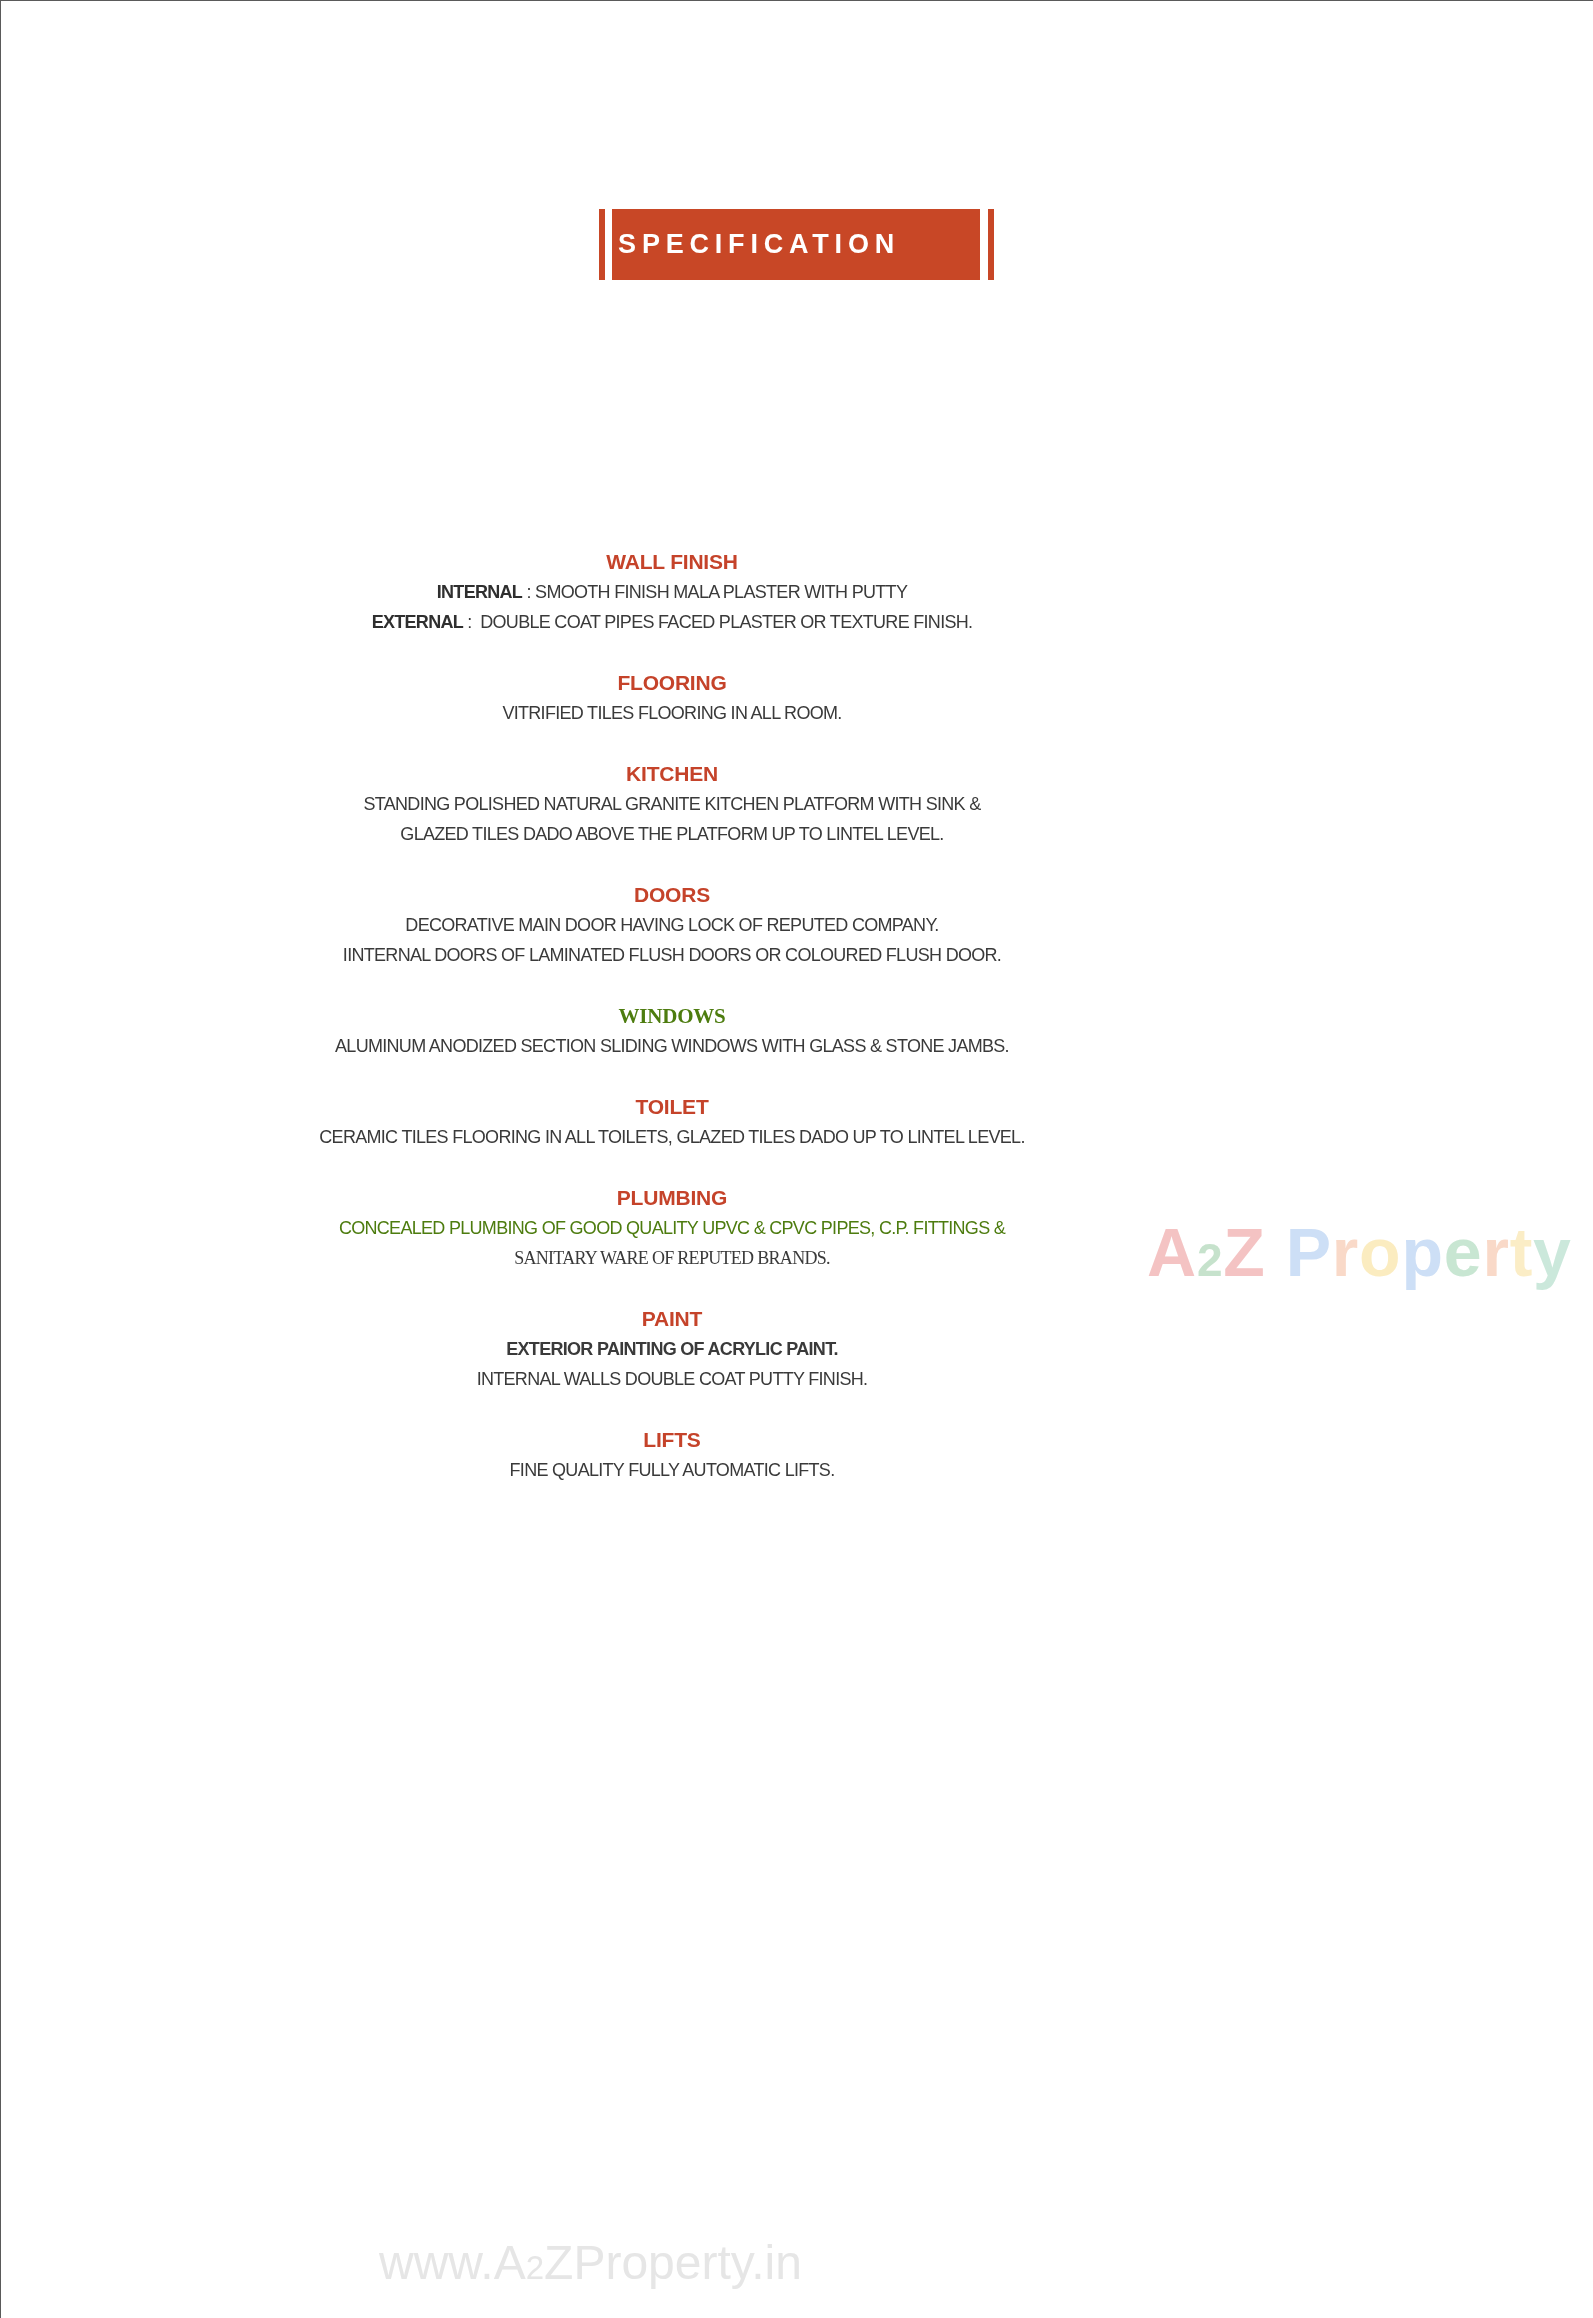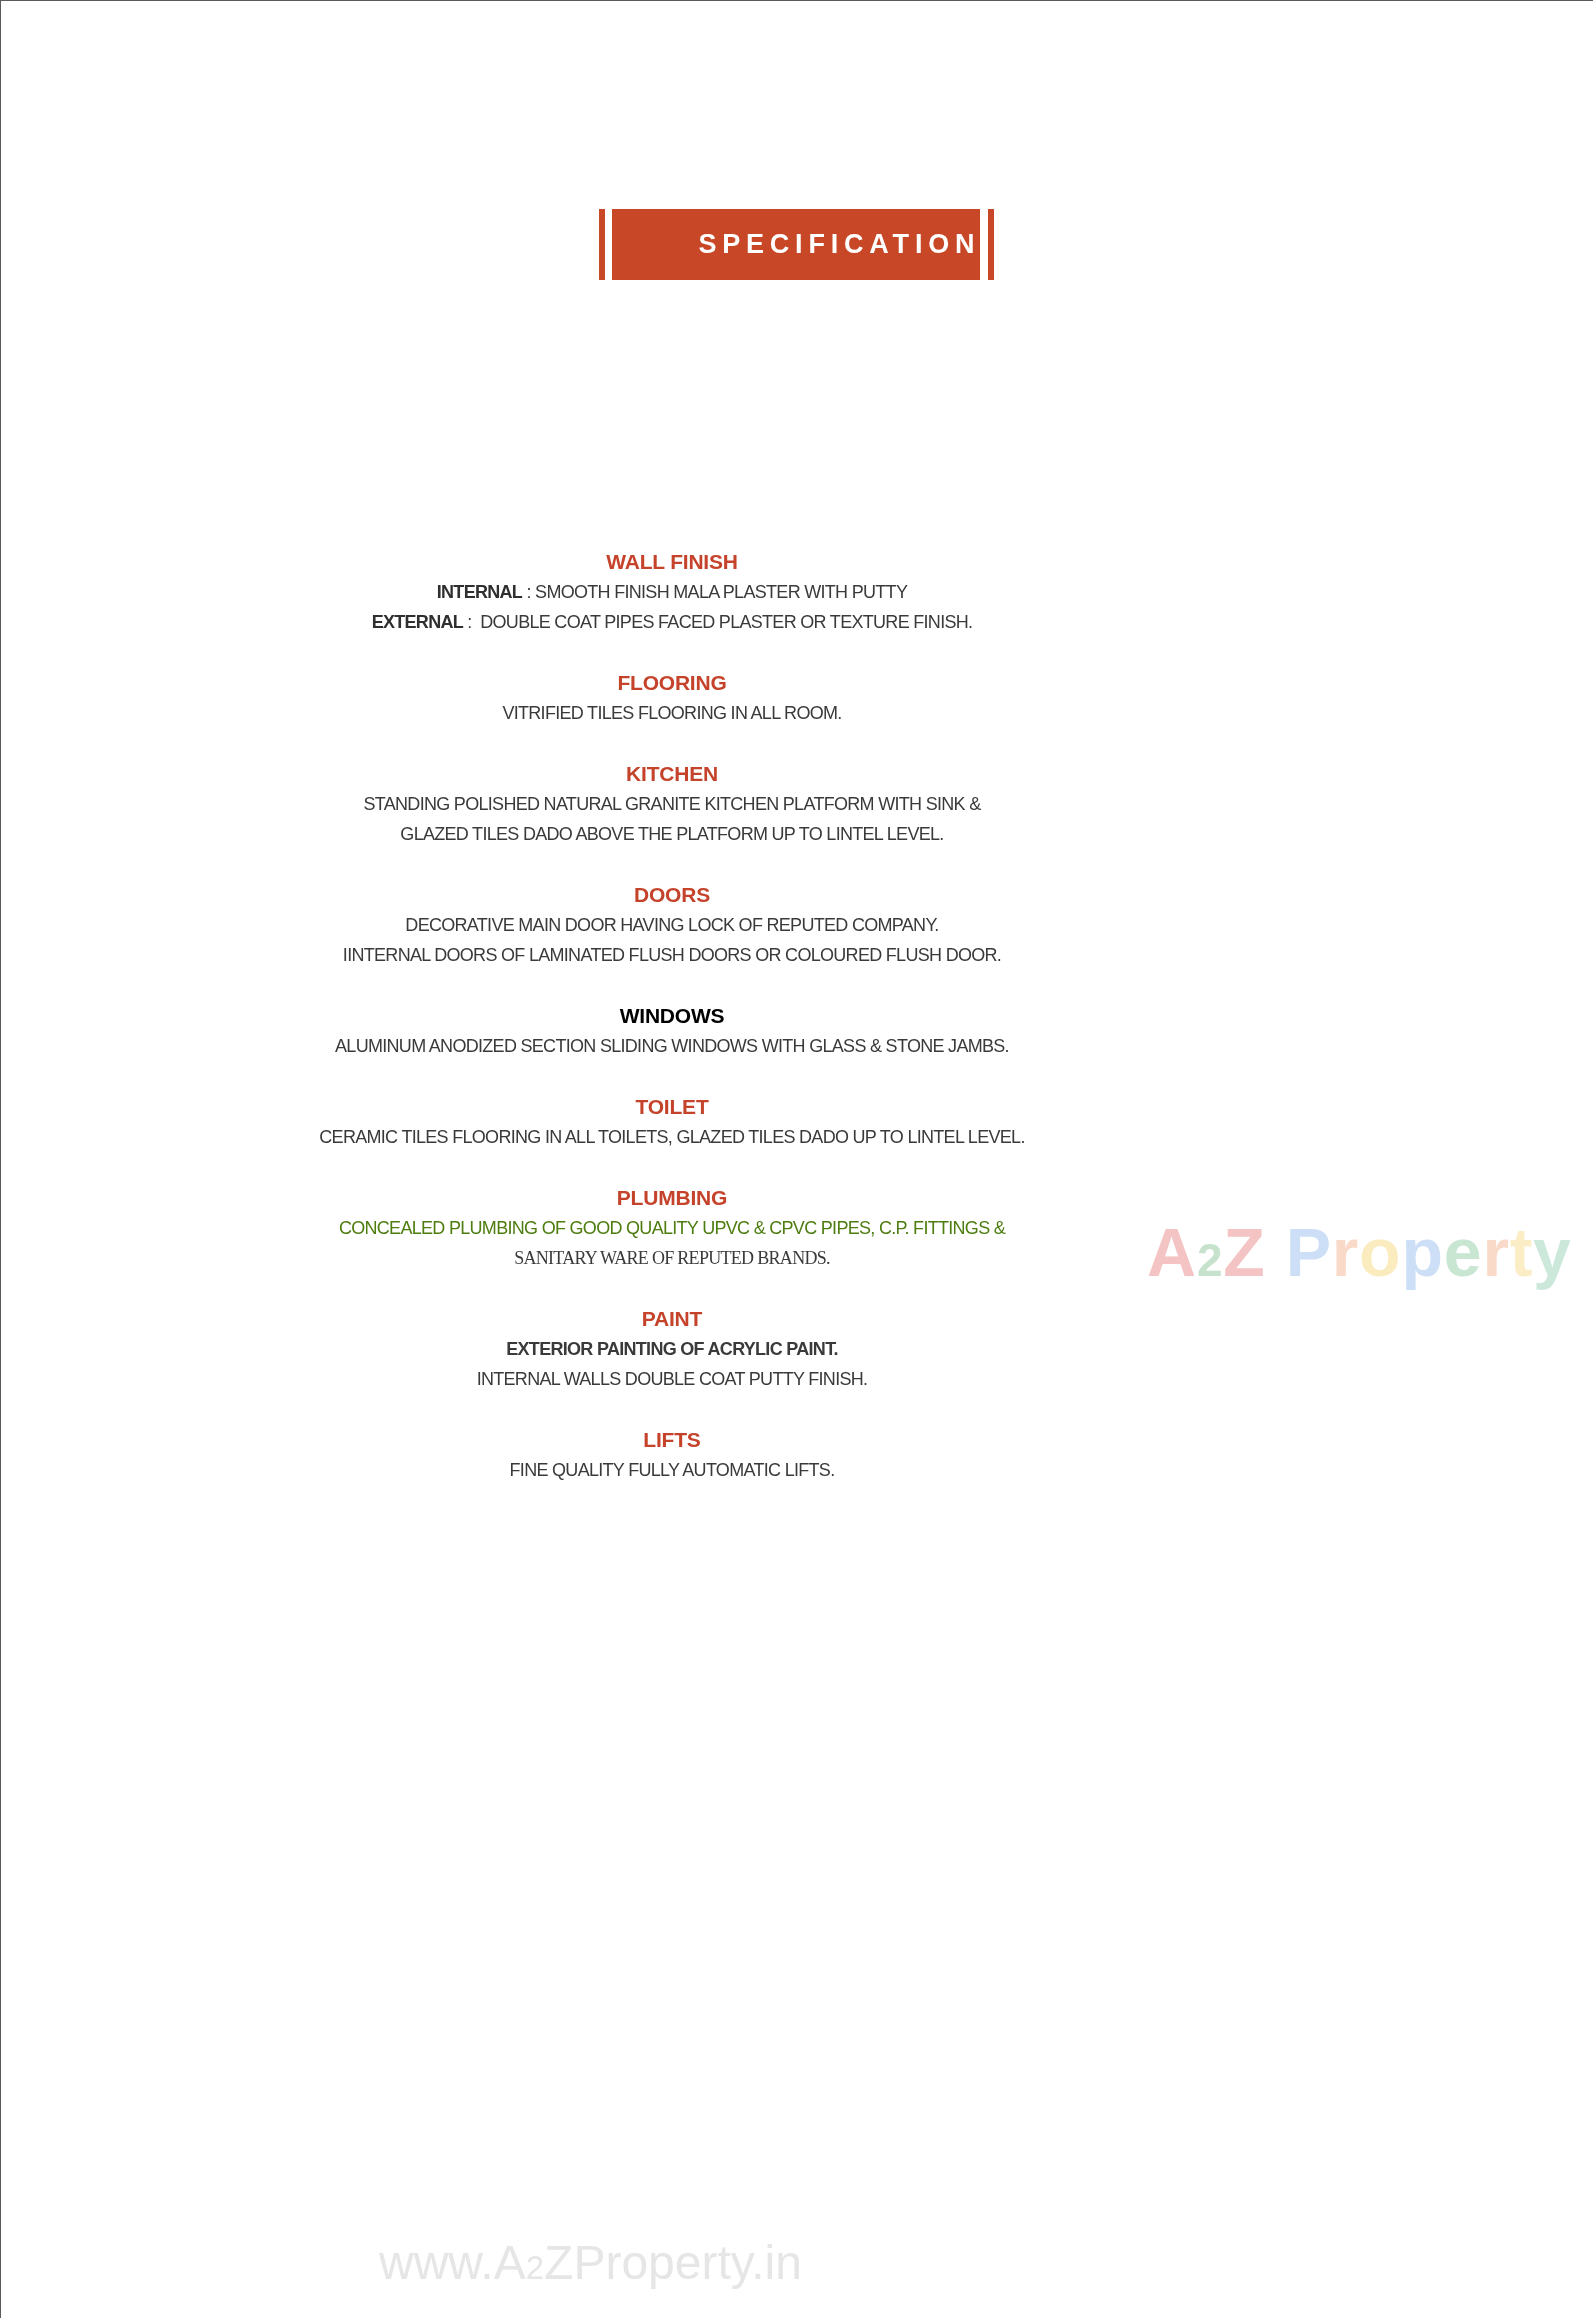--- a/index.html
+++ b/index.html
@@ -40,21 +40,21 @@
     .banner .bar.left { left: 0; }
     .banner .bar.right { left: 389px; }
     .banner .box {
       position: absolute;
       top: 0;
       left: 13.3px;
       width: 368px;
       height: 71px;
       display: flex;
       align-items: center;
-      justify-content: flex-end;
+      justify-content: flex-start;
     }
     .banner .title {
       color: #ffffff;
       font-weight: bold;
       font-size: 27px;
       letter-spacing: 5.8px;
       padding-left: 5.8px;
     }
 
     
@@ -147,21 +147,21 @@
       <div class="section-heading" style="color: rgb(197, 67, 42);">KITCHEN</div>
       <div class="section-line" style="color: rgb(58, 58, 58);"><span>STANDING POLISHED NATURAL GRANITE KITCHEN PLATFORM WITH SINK &amp;</span></div>
       <div class="section-line" style="color: rgb(58, 58, 58);"><span>GLAZED TILES DADO ABOVE THE PLATFORM UP TO LINTEL LEVEL.</span></div>
     </div>
     <div class="section">
       <div class="section-heading" style="color: rgb(197, 67, 42);">DOORS</div>
       <div class="section-line" style="color: rgb(58, 58, 58);"><span>DECORATIVE MAIN DOOR HAVING LOCK OF REPUTED COMPANY.</span></div>
       <div class="section-line" style="color: rgb(58, 58, 58);"><span>IINTERNAL DOORS OF LAMINATED FLUSH DOORS OR COLOURED FLUSH DOOR.</span></div>
     </div>
     <div class="section">
-      <div class="section-heading" style="color: #000000;">WINDOWS</div>
+      <div class="section-heading" style="color: #4d7c0f; font-family: Liberation Serif, serif;">WINDOWS</div>
       <div class="section-line" style="color: rgb(58, 58, 58);"><span>ALUMINUM ANODIZED SECTION SLIDING WINDOWS WITH GLASS &amp; STONE JAMBS.</span></div>
     </div>
     <div class="section">
       <div class="section-heading" style="color: rgb(197, 67, 42);">TOILET</div>
       <div class="section-line" style="color: rgb(58, 58, 58);"><span>CERAMIC TILES FLOORING IN ALL TOILETS, GLAZED TILES DADO UP TO LINTEL LEVEL.</span></div>
     </div>
     <div class="section">
       <div class="section-heading" style="color: rgb(197, 67, 42);">PLUMBING</div>
       <div class="section-line" style="color: #4d7c0f;"><span>CONCEALED PLUMBING OF GOOD QUALITY UPVC &amp; CPVC PIPES, C.P. FITTINGS &amp;</span></div>
       <div class="section-line" style="color: rgb(58, 58, 58); font-family: Liberation Serif, serif;"><span>SANITARY WARE OF REPUTED BRANDS.</span></div>

